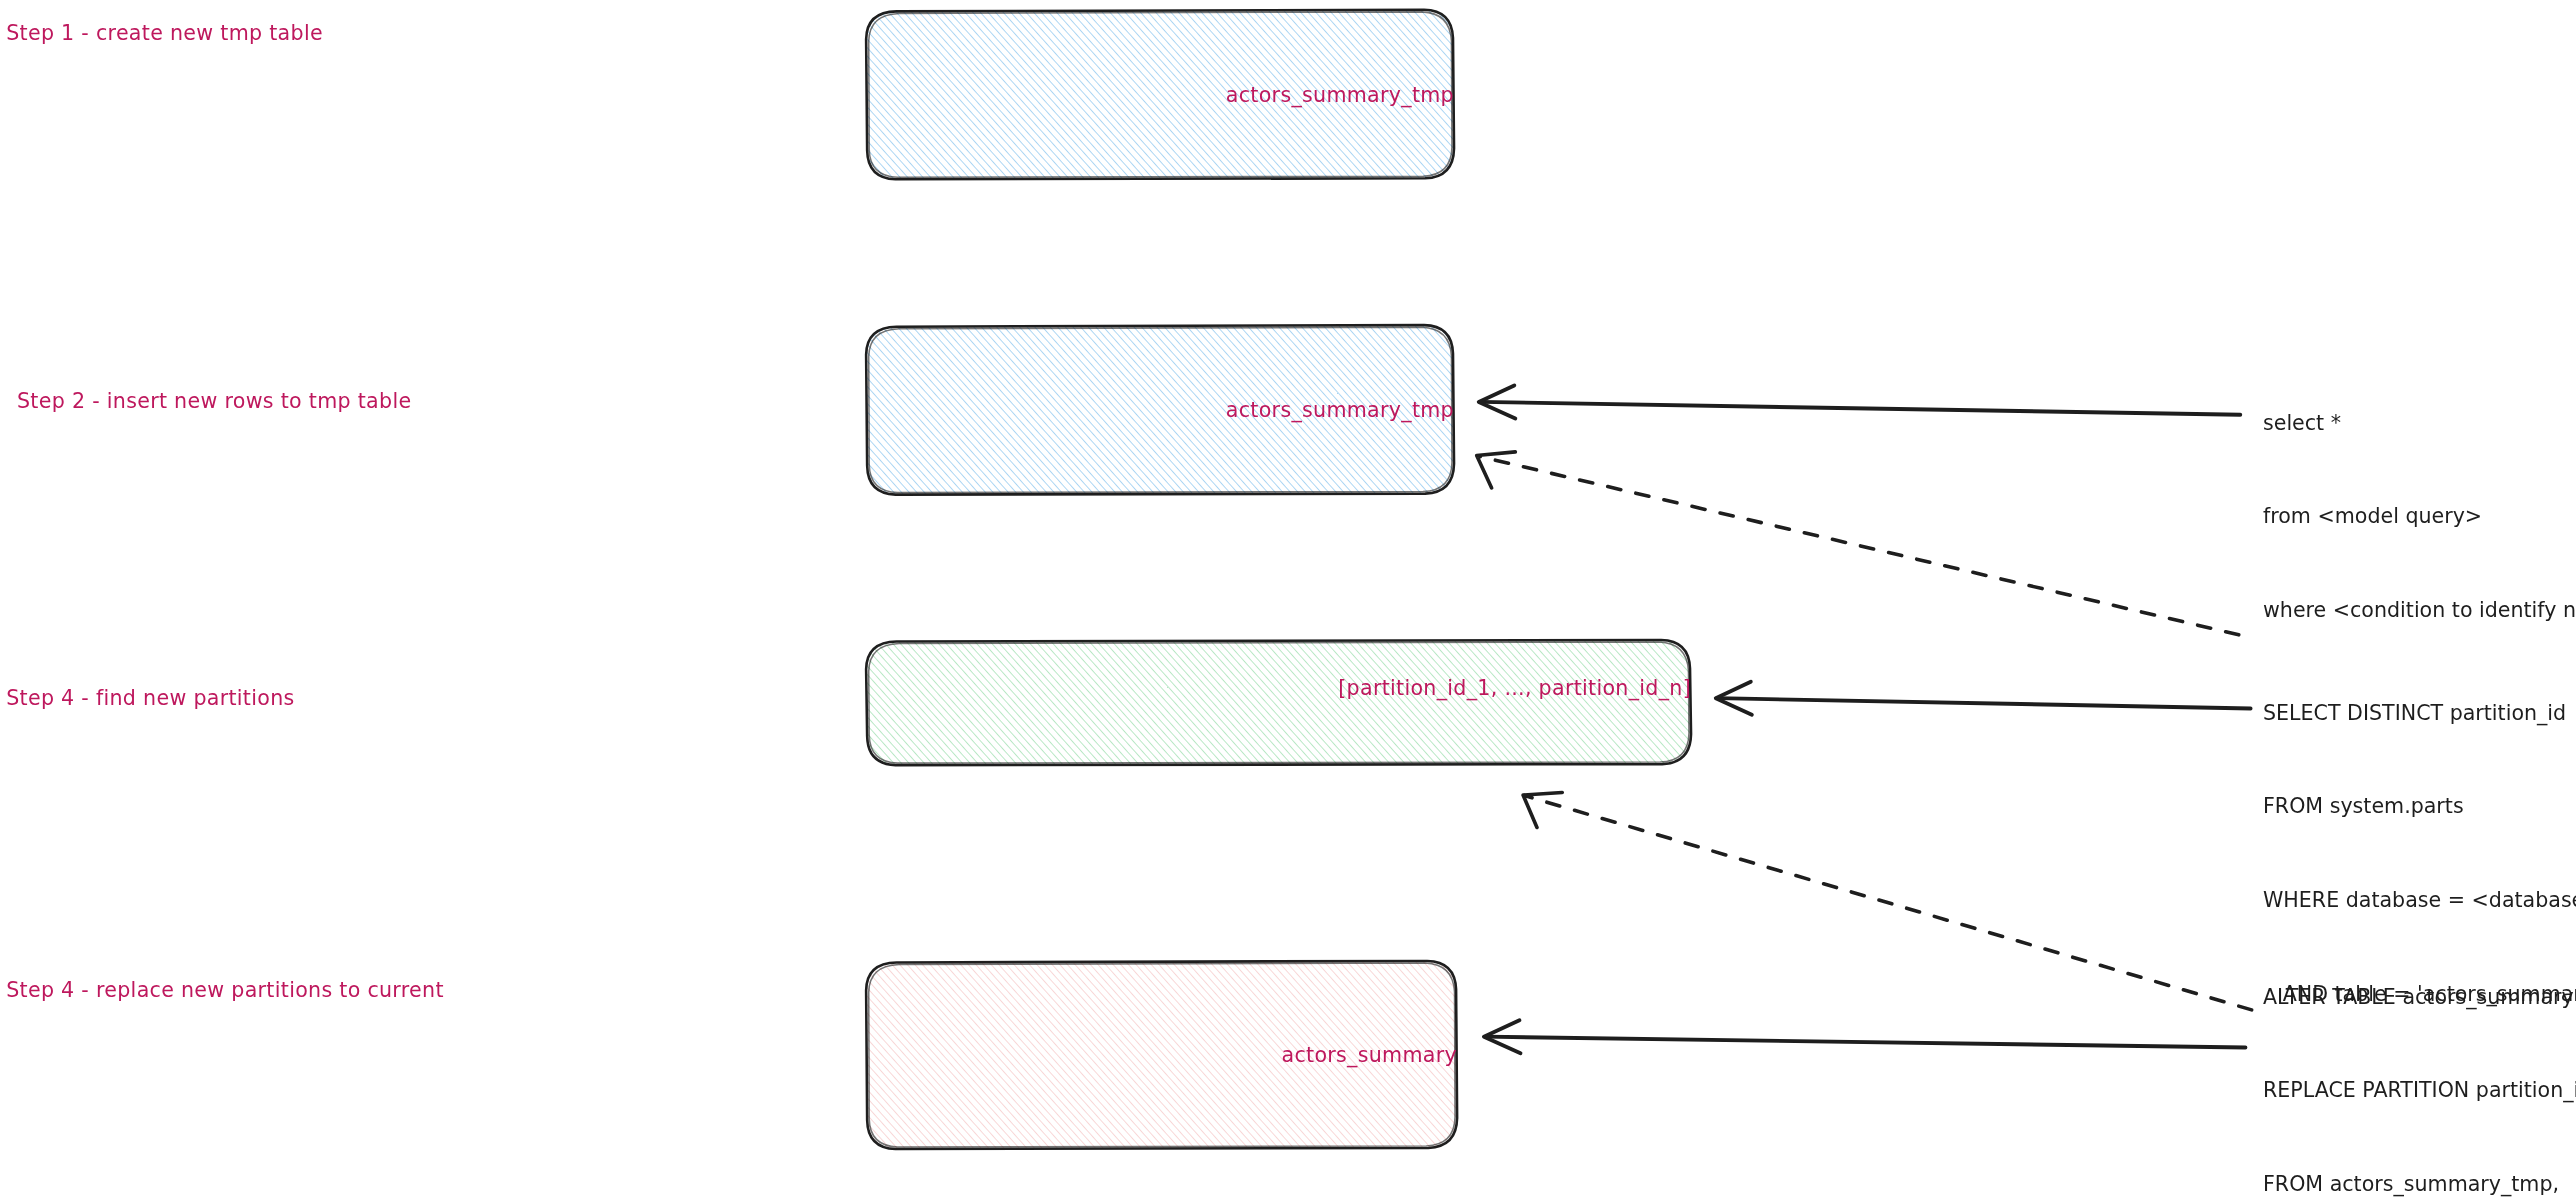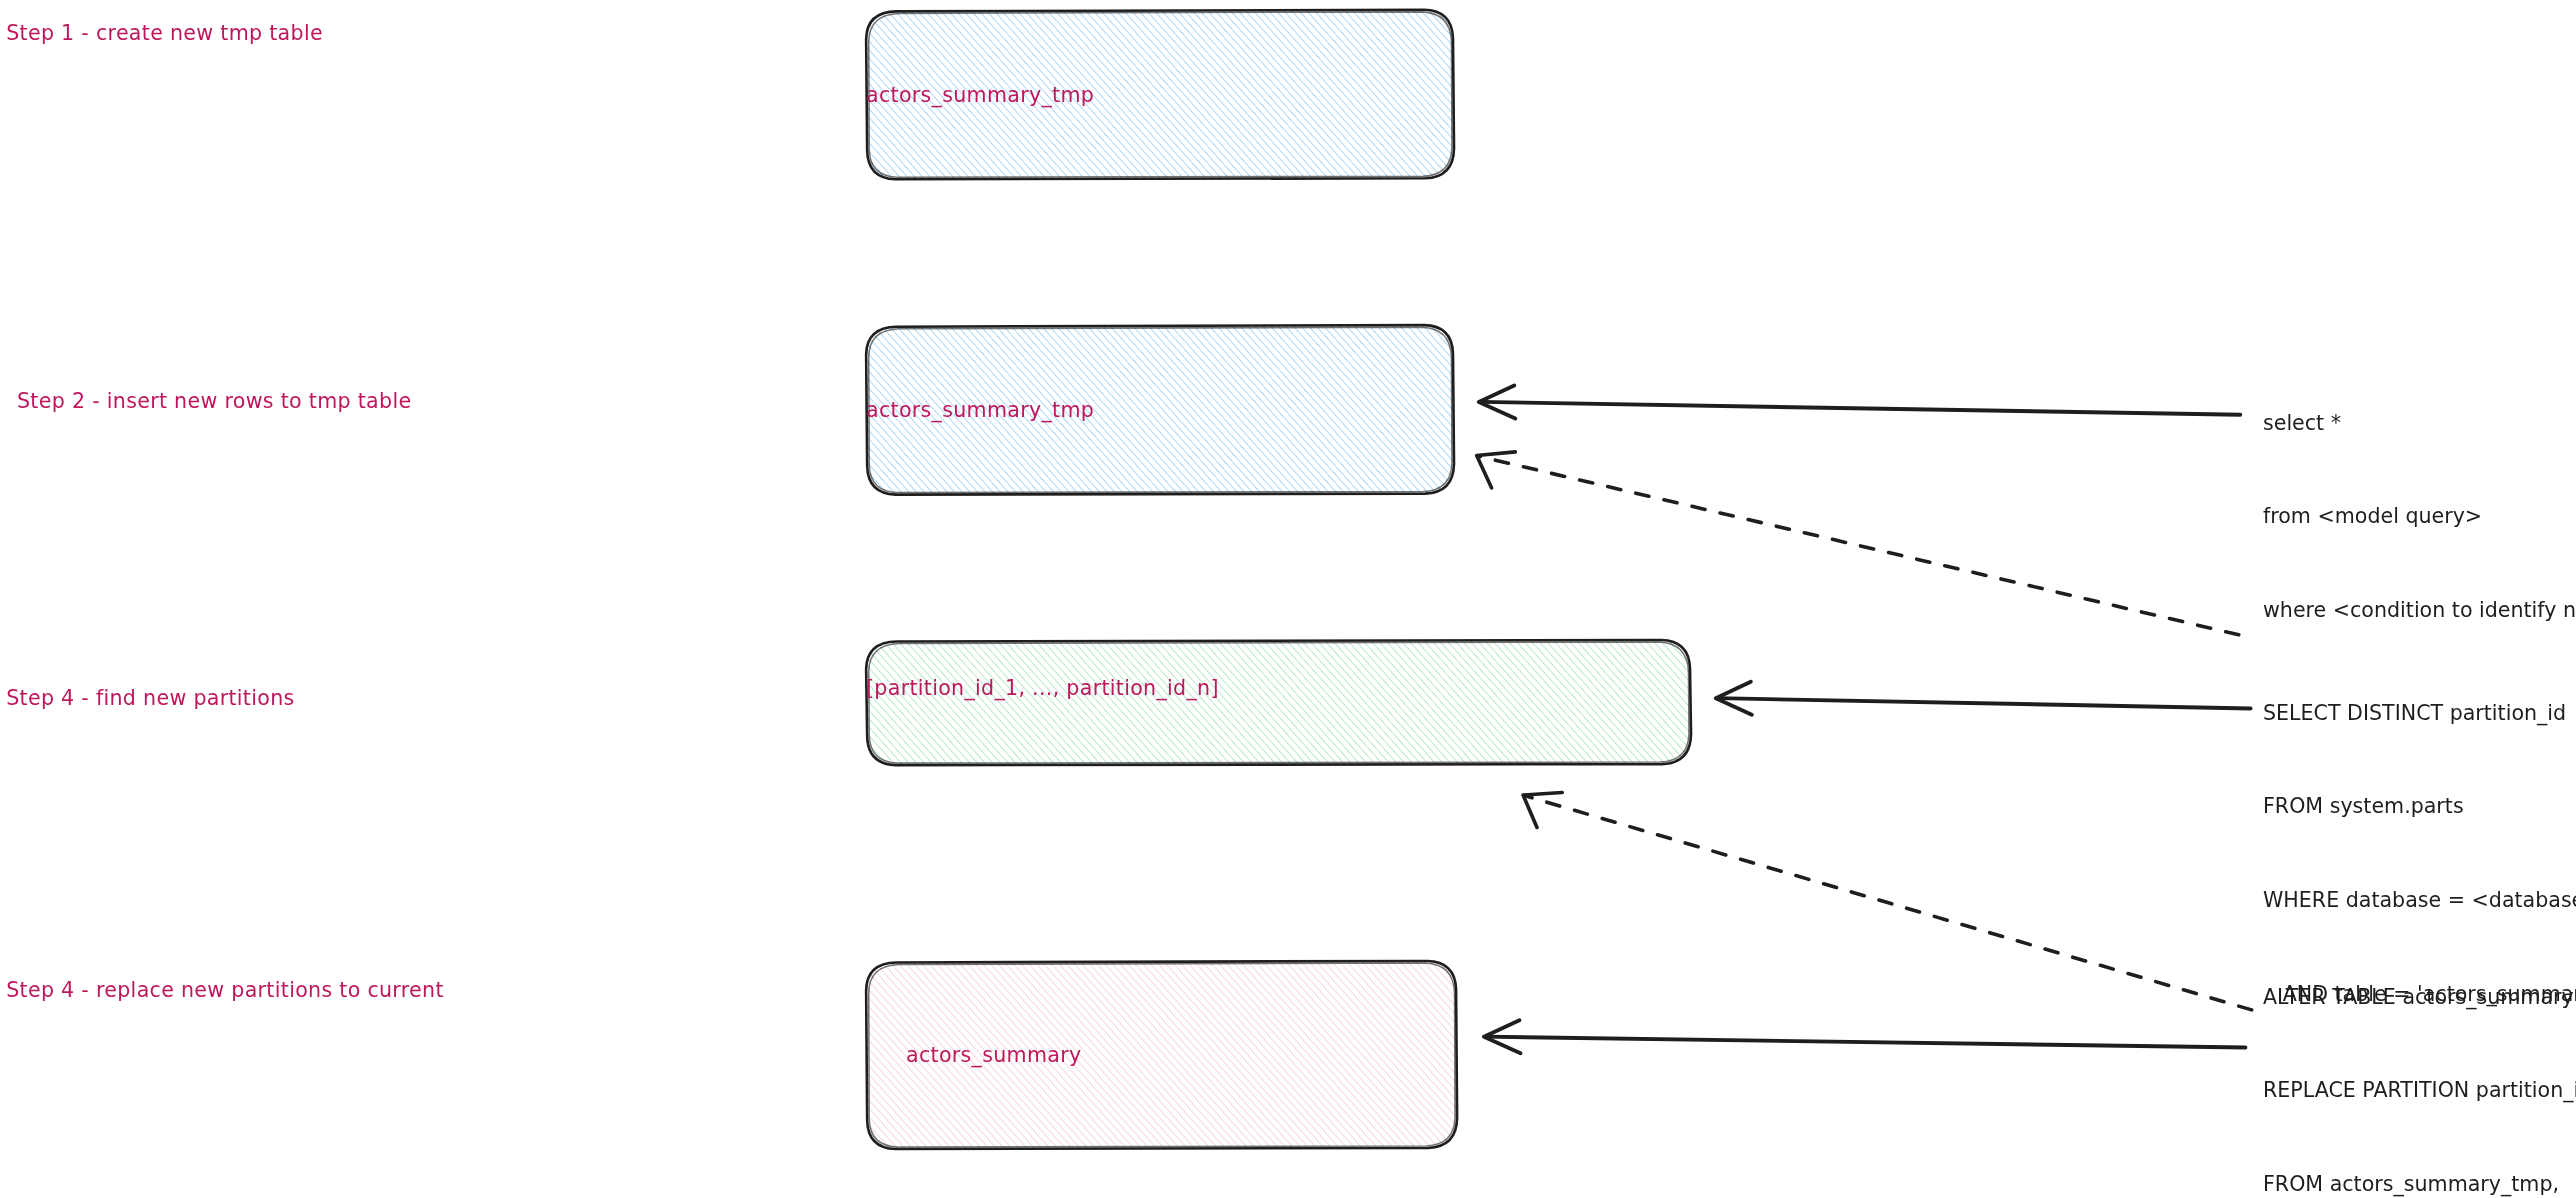--- a/index.html
+++ b/index.html
@@ -21,21 +21,21 @@
     position:absolute;
     font-family:"DejaVu Sans", sans-serif;
     font-size:20.6px;
     color:#1e1e1e;
     white-space:pre;
     line-height:1.52;
   }
   svg{position:absolute;left:0;top:0;overflow:visible;}
   .shape-text-wrap{
     position:absolute;
-    display:flex;align-items:center;justify-content:flex-start;
+    display:flex;align-items:center;justify-content:flex-end;
     pointer-events:none;
   }
 </style>
 </head>
 <body>
 
 <svg id="canvas" width="3650" height="1199" viewBox="0 0 7084 2327" aria-hidden="true">
 
   <defs>
 
@@ -126,21 +126,21 @@
 </div>
 
 <div class="shape-text-wrap" style="left:866px; top:325px; width:588px; height:170px;">
   <span class="lbl box-label" style="position:static;">actors_summary_tmp</span>
 </div>
 
 <div class="shape-text-wrap" style="left:866px; top:640px; width:825px; height:96px;">
   <span class="lbl box-label" style="position:static;">[partition_id_1, ..., partition_id_n]</span>
 </div>
 
-<div class="shape-text-wrap" style="left:866px; top:961px; width:591px; height:188px;padding-left:40px;">
+<div class="shape-text-wrap" style="left:866px; top:961px; width:591px; height:188px;">
   <span class="lbl box-label" style="position:static;">actors_summary</span>
 </div>
 
 <div class="sql-block" style="left:2263px; top:345px;">
   <div>select *</div>
   <div>from &lt;model query&gt;</div>
   <div>where &lt;condition to identify new&gt;</div>
 </div>
 
 <div class="sql-block" style="left:2263px; top:635px;">

